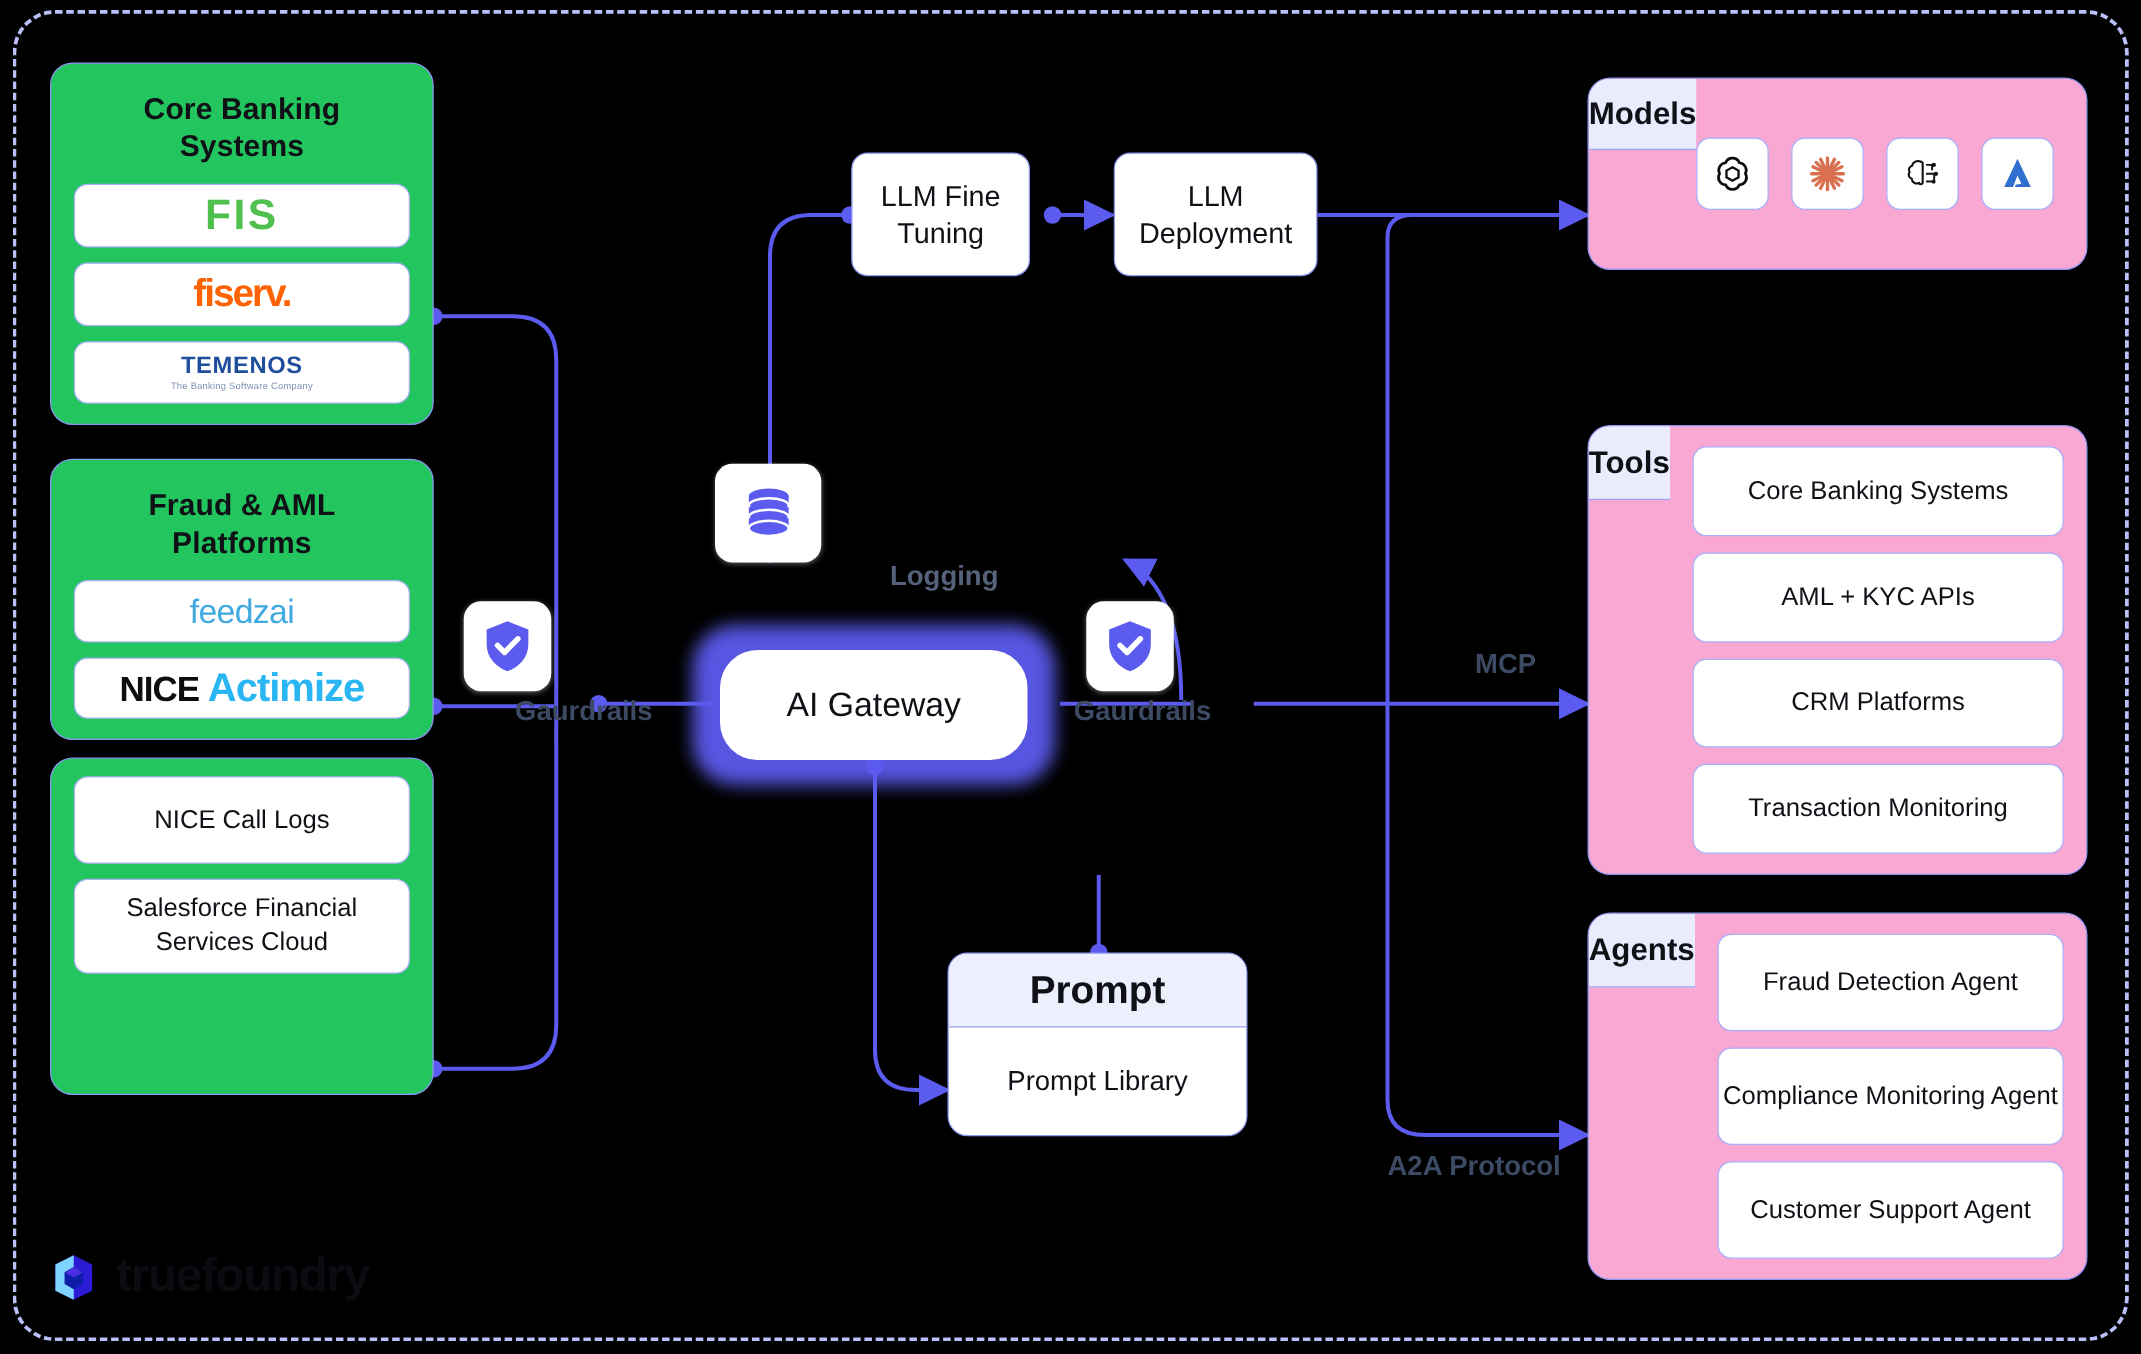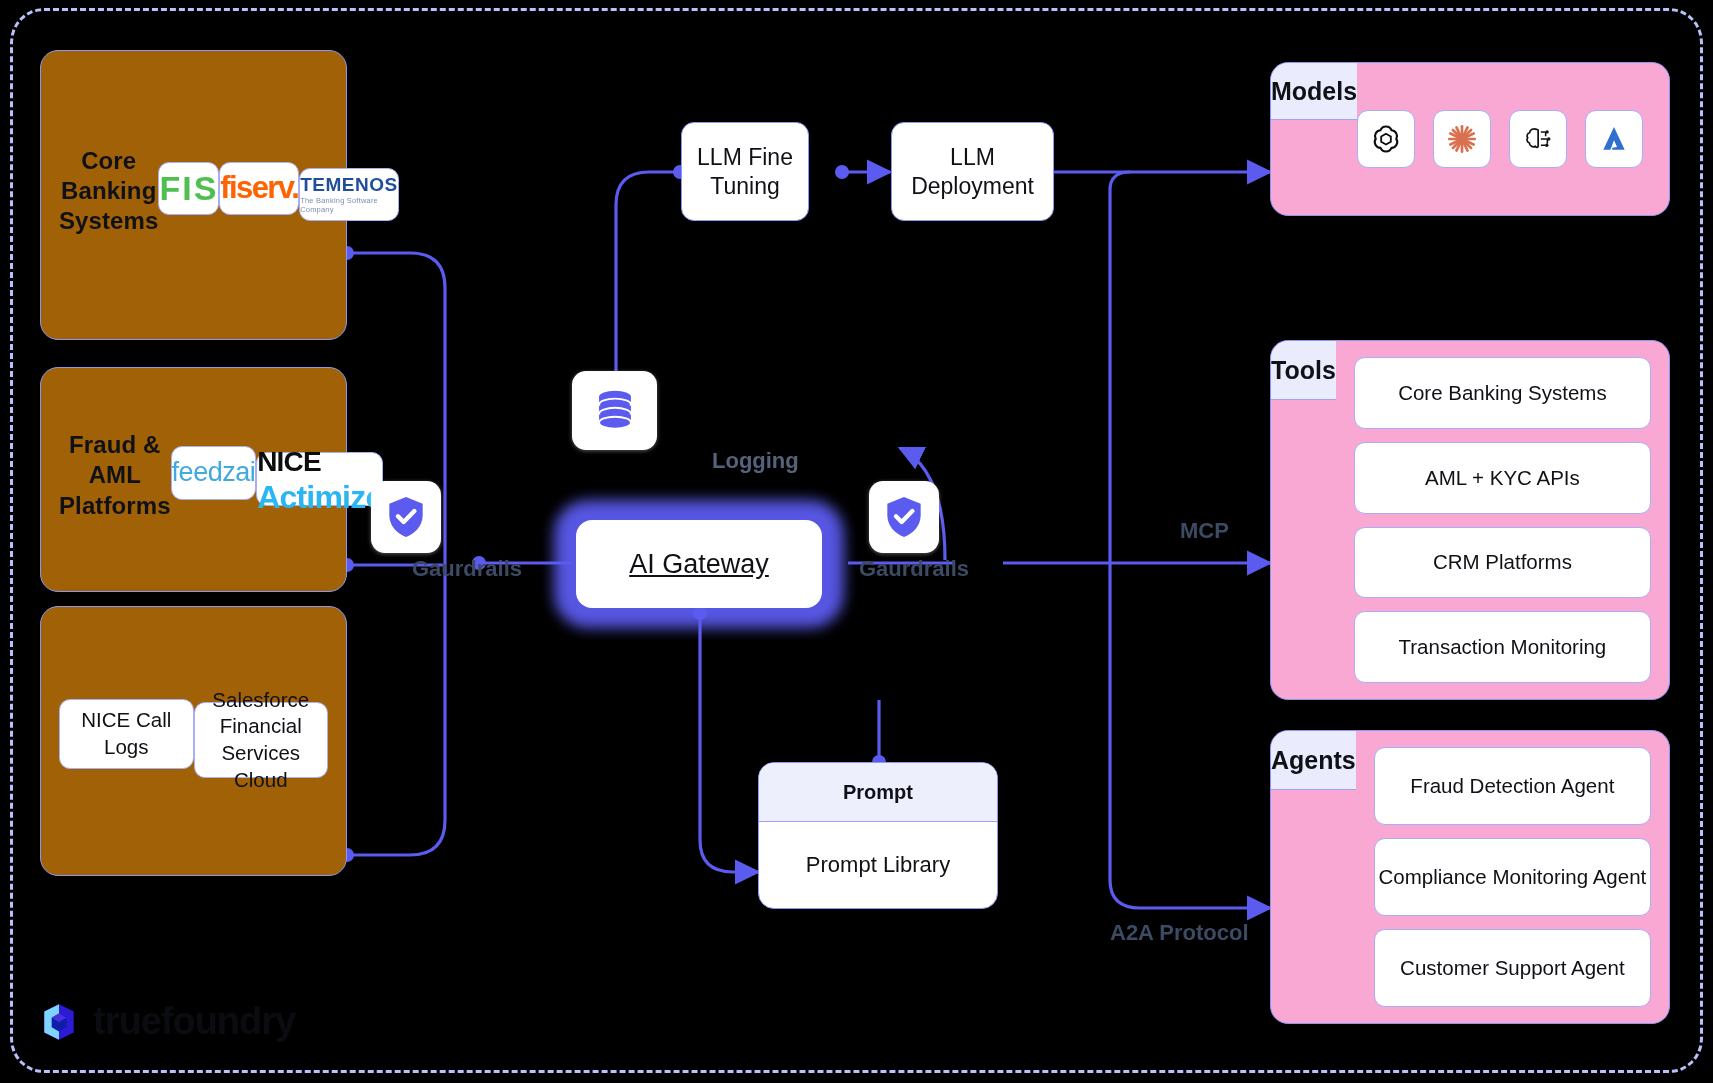--- a/index.html
+++ b/index.html
@@ -6,22 +6,22 @@
   body{width:1713px;height:1083px;font-family:"Liberation Sans",sans-serif;overflow:hidden;}
   #canvas{position:relative;width:1713px;height:1083px;background:#000;}
 
   .outer-dash{
     position:absolute;left:10px;top:8px;width:1693px;height:1065px;
     border:3px dashed #b9c0fb;border-radius:34px;box-sizing:border-box;
   }
 
   svg.wires{position:absolute;left:0;top:0;width:1713px;height:1083px;pointer-events:none;}
   .group-card{
-    position:absolute;background:#a16207;border:1.5px solid #8d97f2;border-radius:18px;
-    box-sizing:border-box;display:flex;flex-direction:row;align-items:center;
+    position:absolute;background:#22c55e;border:1.5px solid #8d97f2;border-radius:18px;
+    box-sizing:border-box;display:flex;flex-direction:column;align-items:center;
     padding:14px 18px 16px 18px;
   }
   .group-title{
     color:#101117;font-size:24px;font-weight:600;text-align:center;line-height:1.26;
     margin:8px 0 14px 0;letter-spacing:.1px;
   }
   .sub-item{
     width:100%;border:1.4px solid #a8aff7;border-radius:11px;background:#fff;
     display:flex;align-items:center;justify-content:center;box-sizing:border-box;
     margin-bottom:12px;
@@ -63,38 +63,38 @@
     display:flex;align-items:center;justify-content:center;box-sizing:border-box;
     box-shadow:0 1px 4px rgba(255,255,255,.35);
   }
 
   
   .gw-glow{
     position:absolute;border-radius:34px;background:#5b5bef;
     filter:blur(7px);opacity:.95;
   }
   .gw-box{
-    position:absolute;background:#fff;border-radius:16px;
+    position:absolute;background:#fff;border-radius:30px;
     display:flex;align-items:center;justify-content:center;
-    font-size:27px;font-weight:500;color:#101117;text-decoration:underline;
+    font-size:27px;font-weight:500;color:#101117;
   }
 
   .edge-label{
     position:absolute;color:#3c4a63;font-size:22px;font-weight:600;white-space:nowrap;
   }
 
   
   .prompt-panel{
     position:absolute;background:#fff;border:1.6px solid #8d97f2;border-radius:16px;
     box-sizing:border-box;overflow:hidden;display:flex;flex-direction:column;
   }
   .prompt-head{
     background:#eeeffd;border-bottom:1.5px solid #9aa3f5;flex:0 0 58px;
     display:flex;align-items:center;justify-content:center;
-    font-size:20px;font-weight:600;color:#101117;
+    font-size:31px;font-weight:600;color:#101117;
   }
   .prompt-body{flex:1;display:flex;align-items:center;justify-content:center;
     font-size:22px;font-weight:500;color:#101117;}
 
   
   .logo-wrap{position:absolute;left:38px;top:1000px;display:flex;align-items:center;gap:13px;}
   .logo-text{font-size:38px;font-weight:700;color:#0b0c12;letter-spacing:-1px;}
 
   
   .fiserv{color:#ff6200;font-size:31px;font-weight:800;font-family:"Liberation Sans",sans-serif;letter-spacing:-1.6px;}
@@ -221,21 +221,21 @@
       <rect x="3" y="5" width="18" height="4.4" fill="#5b5bef"></rect>
       <ellipse cx="12" cy="9.4" rx="9" ry="3.4" fill="#5b5bef" stroke="#fff" stroke-width="1.1"></ellipse>
       <rect x="3" y="10" width="18" height="4.4" fill="#5b5bef"></rect>
       <ellipse cx="12" cy="14.6" rx="9" ry="3.4" fill="#5b5bef" stroke="#fff" stroke-width="1.1"></ellipse>
       <rect x="3" y="15" width="18" height="4.4" fill="#5b5bef"></rect>
       <ellipse cx="12" cy="19.6" rx="9" ry="3.4" fill="#5b5bef" stroke="#fff" stroke-width="1.1"></ellipse>
     </svg>
   </div>
   <div class="edge-label" style="left:712px;top:448px;color:#55627a;">Logging</div>
 
-  <div class="plain-box" style="left:681px;top:122px;width:128px;height:99px;white-space:pre-line;">LLM Fine
+  <div class="plain-box" style="left:681px;top:122px;width:143px;height:99px;white-space:pre-line;">LLM Fine
 Tuning</div>
   <div class="plain-box" style="left:891px;top:122px;width:163px;height:99px;white-space:pre-line;">LLM
 Deployment</div>
 
   <div class="gw-glow" style="left:554px;top:500px;width:290px;height:128px;"></div>
   <div class="gw-box" style="left:576px;top:520px;width:246px;height:88px;">AI Gateway</div>
 
   <div class="prompt-panel" style="left:758px;top:762px;width:240px;height:147px;">
     <div class="prompt-head">Prompt</div>
     <div class="prompt-body">Prompt Library</div>

